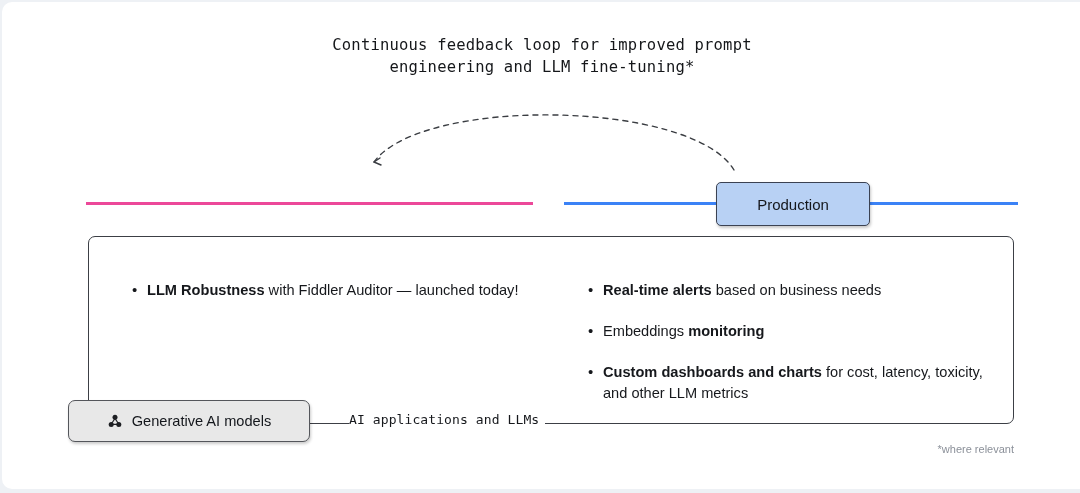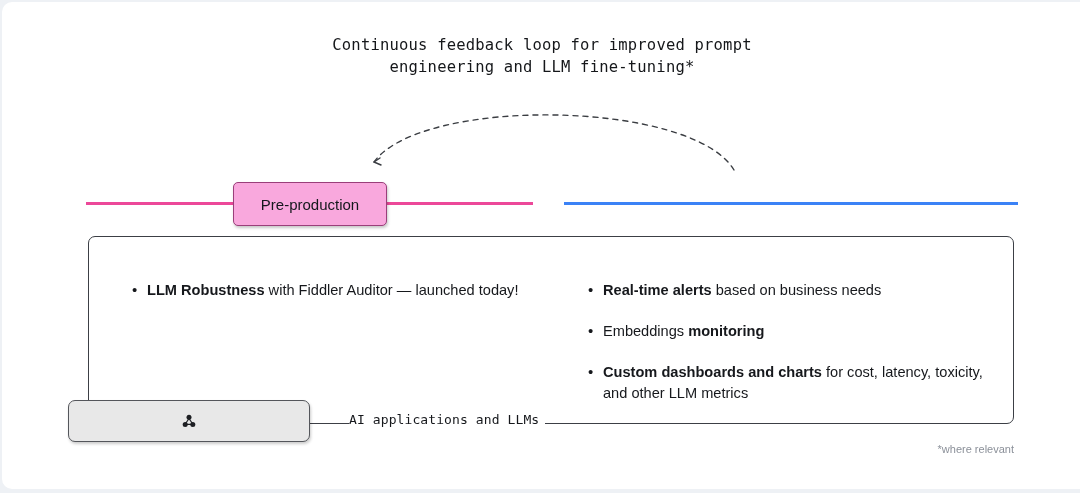--- a/index.html
+++ b/index.html
@@ -194,22 +194,22 @@
 engineering and LLM fine-tuning*</div>
 
     <svg class="arc-svg" viewBox="0 0 420 100">
       <path d="M 392,88 C 350,18 80,14 32,80" fill="none" stroke="#3a3d42" stroke-width="1.4" stroke-dasharray="5 5" stroke-linecap="round"></path>
       <path d="M 32,80 L 38,76 M 32,80 L 39,83" fill="none" stroke="#3a3d42" stroke-width="1.4" stroke-linecap="round"></path>
     </svg>
 
     <div class="line line-pink"></div>
     <div class="line line-blue"></div>
 
-    <div class="stage-box box-pre">
-      <span>Pre-production</span>
+    <div class="stage-box box-prod">
+      <span>Production</span>
     </div>
 
     <div class="panel"></div>
 
     <div class="col col-left">
       <div class="bullet">
         <b>LLM Robustness</b><span> with Fiddler Auditor — launched today!</span>
       </div>
     </div>
 
@@ -229,20 +229,21 @@
       <span class="nodes-icon">
         <svg viewBox="0 0 16 16" width="16" height="16">
           <line x1="8" y1="5.5" x2="4.6" y2="10.5" stroke="#1d1f23" stroke-width="1.2"></line>
           <line x1="8" y1="5.5" x2="11.4" y2="10.5" stroke="#1d1f23" stroke-width="1.2"></line>
           <line x1="4.6" y1="11.3" x2="11.4" y2="11.3" stroke="#1d1f23" stroke-width="1.2"></line>
           <circle cx="8" cy="4.3" r="2.5" fill="#1d1f23"></circle>
           <circle cx="4.2" cy="11.6" r="2.5" fill="#1d1f23"></circle>
           <circle cx="11.8" cy="11.6" r="2.5" fill="#1d1f23"></circle>
         </svg>
       </span>
+      <span>Generative AI models</span>
     </div>
 
     <div class="apps-label">AI applications and LLMs</div>
 
     <div class="footnote">*where relevant</div>
 
   </div>
 </div>
 
 </body></html>

